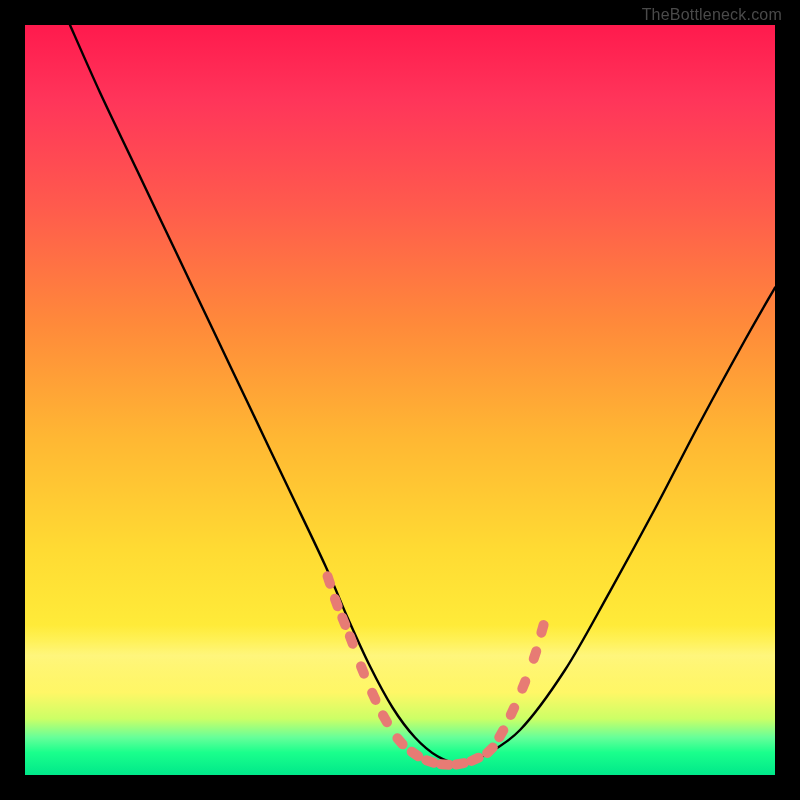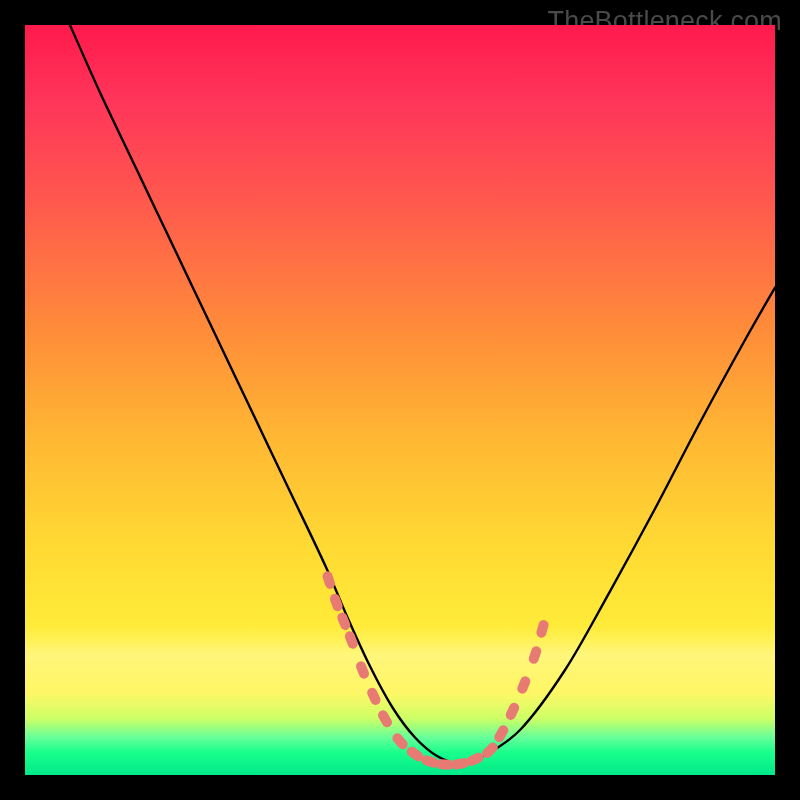--- a/index.html
+++ b/index.html
@@ -60,21 +60,21 @@
   }
   svg.curve {
     position: absolute;
     inset: 0;
   }
   .watermark {
     position: absolute;
     top: 6px;
     right: 18px;
     color: #4a4a4a;
-    font-size: 27px;
+    font-size: 16px;
     font-weight: 500;
     letter-spacing: 0.2px;
   }
 </style>
 </head>
 <body>
 
 <div class="frame">
   <div class="watermark">TheBottleneck.com</div>
 

